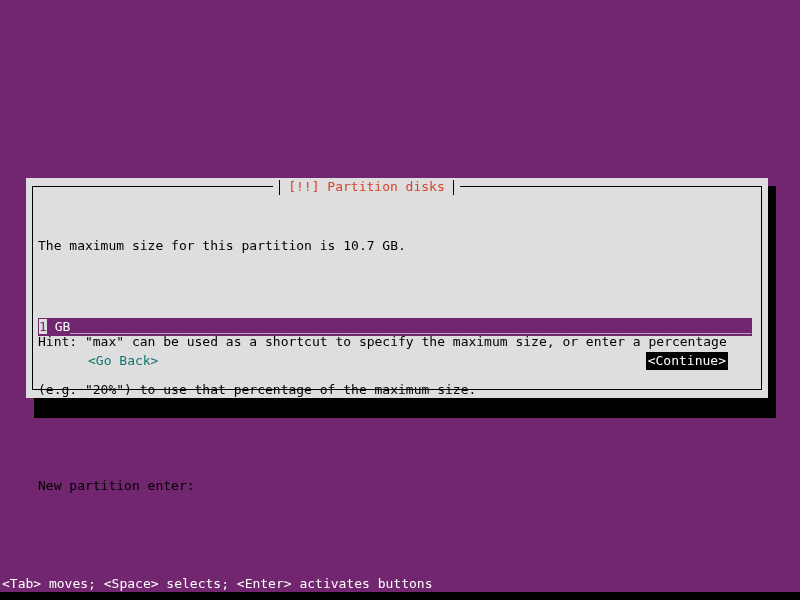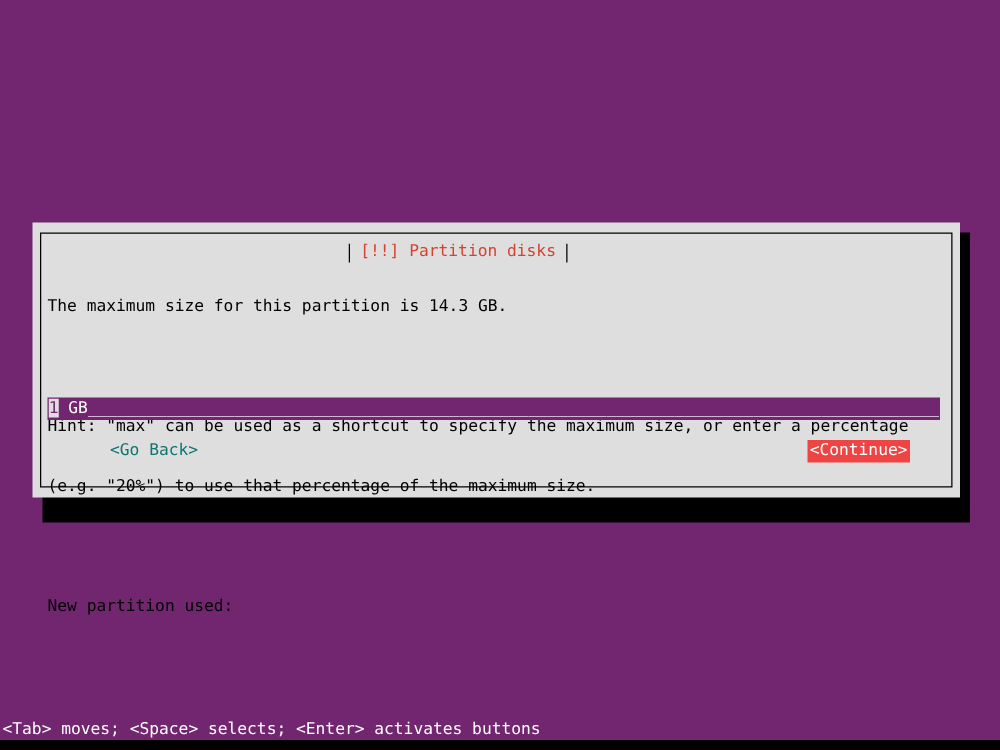--- a/index.html
+++ b/index.html
@@ -78,21 +78,21 @@
     right: 6px;
     bottom: 8px;
     border: 1px solid #000000;
     box-sizing: border-box;
   }
 
   
   .title-wrap {
     position: absolute;
     left: 0;
-    top: 15px;
+    top: 0px;
     width: 681px;
     height: 18px;
     display: flex;
     align-items: flex-start;
     justify-content: center;
     pointer-events: none;
   }
   .title-box {
     background: #dedede;
     padding: 0 6px;
@@ -171,21 +171,21 @@
     padding: 0 2px;
     color: #0f766e;
     background: transparent;
     border: none;
     font-family: inherit;
   }
   .btn-goback { left: 48px; top: 0; }
   .btn-continue {
     right: 24px;
     top: 0;
-    background: #ef4444;
+    background: #000000;
     color: #ffffff;
   }
 </style>
 </head>
 <body>
 
 <div id="screen">
 
   <div class="dialog-shadow"></div>
 
@@ -195,26 +195,26 @@
 
     <div class="title-wrap">
       <div class="title-box">
         <span class="title-bar-sep"></span>
         <span class="title-text">[!!] Partition disks</span>
         <span class="title-bar-sep"></span>
       </div>
     </div>
 
     <div class="body-text">
-      <div class="line">The maximum size for this partition is 14.3 GB.</div>
+      <div class="line">The maximum size for this partition is 10.7 GB.</div>
       <div class="line blank">&nbsp;</div>
       <div class="line">Hint: "max" can be used as a shortcut to specify the maximum size, or enter a percentage</div>
       <div class="line">(e.g. "20%") to use that percentage of the maximum size.</div>
       <div class="line blank">&nbsp;</div>
-      <div class="line">New partition used:</div>
+      <div class="line">New partition enter:</div>
     </div>
 
     <div class="input-row">
       <div class="input-field"><span class="caretchar">1</span><span> GB</span><span>_______________________________________________________________________________________</span></div>
     </div>
 
     <div class="buttons">
       <button class="btn btn-goback">&lt;Go Back&gt;</button>
       <button class="btn btn-continue">&lt;Continue&gt;</button>
     </div>

